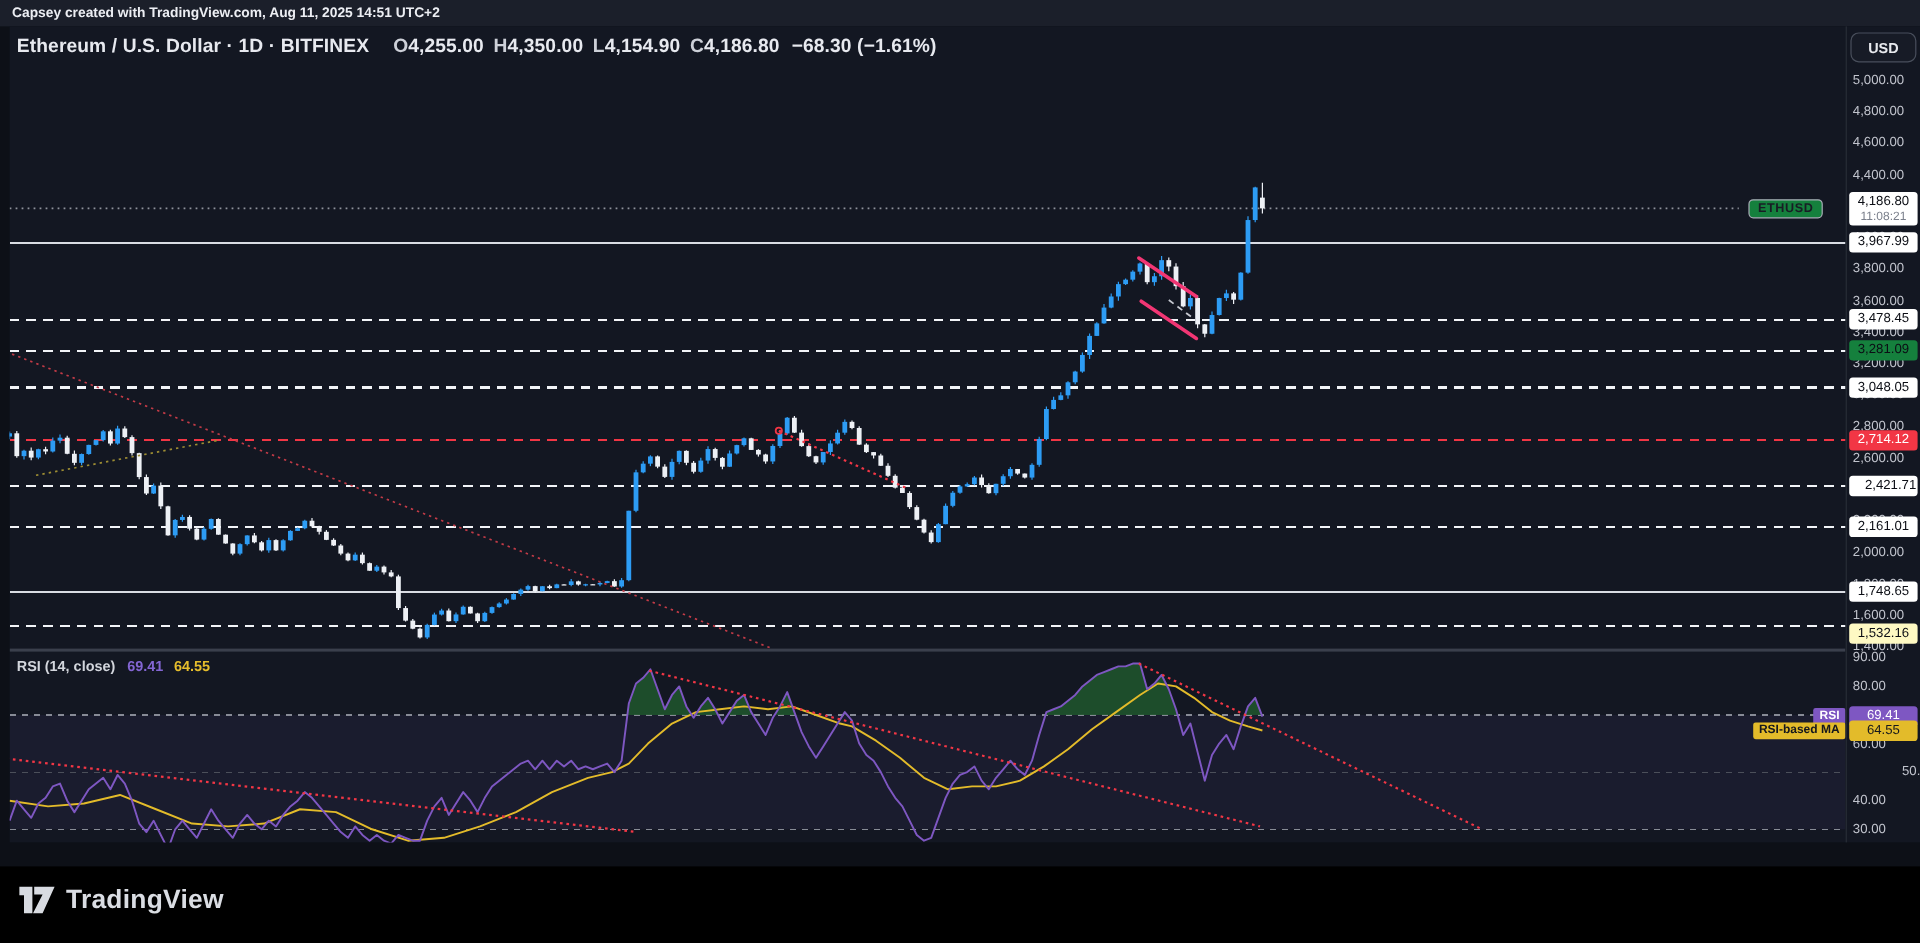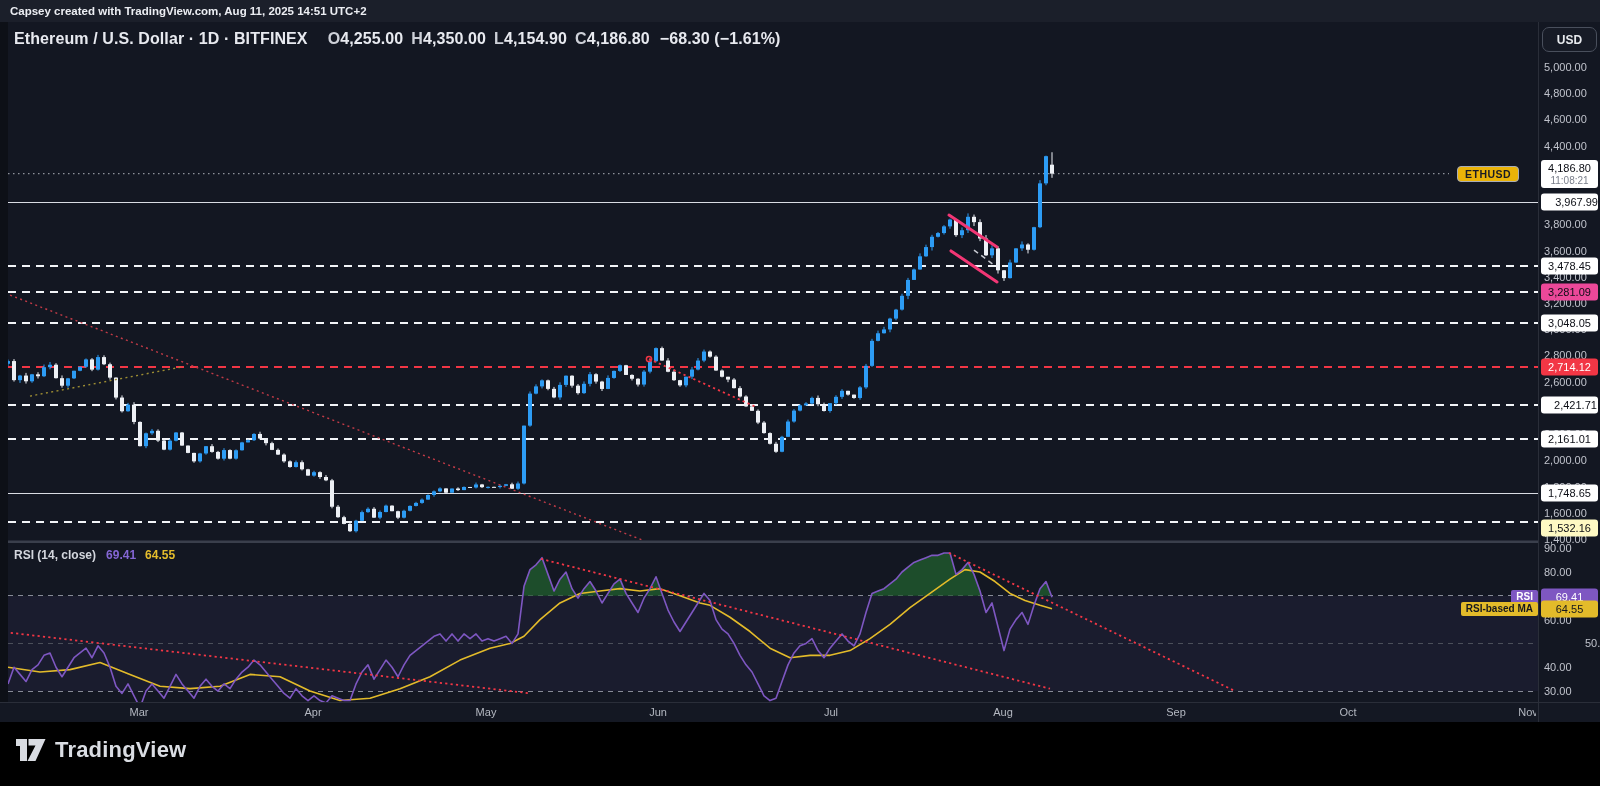--- a/index.html
+++ b/index.html
@@ -11,21 +11,21 @@
   .plot{position:absolute;left:8px;top:22px;width:1530px;height:680px;background:#131722;}
   #chart-svg{position:absolute;left:0;top:0;}
   .legend{position:absolute;left:6px;top:8px;font-size:16px;font-weight:600;color:#e7e9ef;
          white-space:nowrap;letter-spacing:.1px;}
   .legend .t{margin-right:12px;}
   .legend .lab{color:#cdd0d8;margin-left:8px;}
   .legend .chg{margin-left:10px;}
   .rsi-legend{position:absolute;left:6px;top:526px;font-size:12px;font-weight:600;color:#d3d6dd;white-space:nowrap;}
   .rsi-legend .pv{color:#8466d4;margin-left:10px;}
   .rsi-legend .yv{color:#e5bd2c;margin-left:9px;}
-  .ethflag{position:absolute;font-size:10.5px;font-weight:600;color:#191c25;background:#eab308;
+  .ethflag{position:absolute;font-size:10.5px;font-weight:600;color:#191c25;background:#15803d;
          border:1px solid #a9adb7;border-radius:4px;padding:1px 7px;letter-spacing:.5px;
          transform:translateY(-50%);}
   .rtag{position:absolute;height:14px;line-height:14px;font-size:10px;font-weight:600;
          padding:0 5px;border-radius:2px;transform:translateY(-50%);white-space:nowrap;}
   .price-axis{position:absolute;left:1538px;top:22px;width:62px;height:680px;background:#131722;
          border-left:1px solid #2a2e39;box-sizing:border-box;}
   .usd{position:absolute;left:3px;top:5px;width:55px;height:25px;background:#171b26;color:#e8eaee;
          font-weight:700;font-size:12px;border:1px solid #494f5c;border-radius:7px;
          font-family:"Liberation Sans",sans-serif;cursor:pointer;z-index:3;}
   .tick{position:absolute;left:5px;font-size:11px;color:#c0c3cc;transform:translateY(-50%);
@@ -475,51 +475,37 @@
       <div class="tick" style="top: 438.32px;">2,000.00</div>
       <div class="tick" style="top: 464.54px;">1,800.00</div>
       <div class="tick" style="top: 490.76px;">1,600.00</div>
       <div class="tick" style="top: 516.98px;">1,400.00</div>
       <div class="tick" style="top: 526.19px;">90.00</div>
       <div class="tick" style="top: 550px;">80.00</div>
       <div class="tick" style="top: 597.62px;">60.00</div>
       <div class="tick" style="top: 621.43px; padding-left: 41px;">50.00</div>
       <div class="tick" style="top: 645.24px;">40.00</div>
       <div class="tick" style="top: 669.05px;">30.00</div>
-      <div class="lvl" style="top: 180.317px; background: rgb(255, 255, 255); color: rgb(12, 14, 21); text-align: right;">3,967.99</div>
+      <div class="lvl" style="top: 180.317px; background: rgb(255, 255, 255); color: rgb(12, 14, 21);">3,967.99</div>
       <div class="lvl" style="top: 244.495px; background: rgb(255, 255, 255); color: rgb(12, 14, 21);">3,478.45</div>
-      <div class="lvl" style="top: 270.369px; background: #ec4899; color: rgb(12, 14, 21);">3,281.09</div>
+      <div class="lvl" style="top: 270.369px; background: #15803d; color: rgb(12, 14, 21);">3,281.09</div>
       <div class="lvl" style="top: 300.921px; background: rgb(255, 255, 255); color: rgb(12, 14, 21);">3,048.05</div>
       <div class="lvl" style="top: 344.699px; background: rgb(242, 54, 69); color: rgb(255, 255, 255);">2,714.12</div>
       <div class="lvl" style="top: 383.034px; background: rgb(255, 255, 255); color: rgb(12, 14, 21); padding-left: 12px;">2,421.71</div>
       <div class="lvl" style="top: 417.212px; background: rgb(255, 255, 255); color: rgb(12, 14, 21);">2,161.01</div>
       <div class="lvl" style="top: 471.272px; background: rgb(255, 255, 255); color: rgb(12, 14, 21);">1,748.65</div>
       <div class="lvl" style="top: 506px; background: #fef9c3; color: rgb(12, 14, 21);">1,532.16</div>
       <div class="cur" style="top: 151.631px;">
         <div class="p">4,186.80</div>
         <div class="t">11:08:21</div>
       </div>
       <div class="lvl" style="top: 575.215px; background: rgb(126, 87, 194); color: rgb(255, 255, 255);">69.41</div>
       <div class="lvl" style="top: 586.786px; background: rgb(227, 187, 42); color: rgb(22, 24, 29);">64.55</div>
     </div>
 
-  <div class="time-axis">
-    <div class="time-clip" id="time-clip">
-        <div class="month" style="left: 139px;">Mar</div>
-        <div class="month" style="left: 313px;">Apr</div>
-        <div class="month" style="left: 486px;">May</div>
-        <div class="month" style="left: 658px;">Jun</div>
-        <div class="month" style="left: 831px;">Jul</div>
-        <div class="month" style="left: 1003px;">Aug</div>
-        <div class="month" style="left: 1176px;">Sep</div>
-        <div class="month" style="left: 1348px;">Oct</div>
-        <div class="month" style="left: 1528px;">Nov</div>
-      </div>
-    <div class="ta-sep"></div>
-  </div>
 
   <div class="footer">
     <div class="tv-logo">
       <svg width="30" height="26" viewBox="0 0 30 26">
         <path d="M0 2 h11 v22 h-7 V9 H0 z" fill="#d8dbe1"></path>
         <path d="M12.5 2 h17 L19.5 24 h-8 l8-15.5 h-7 z" fill="#d8dbe1"></path>
       </svg>
       <span>TradingView</span>
     </div>
   </div>

